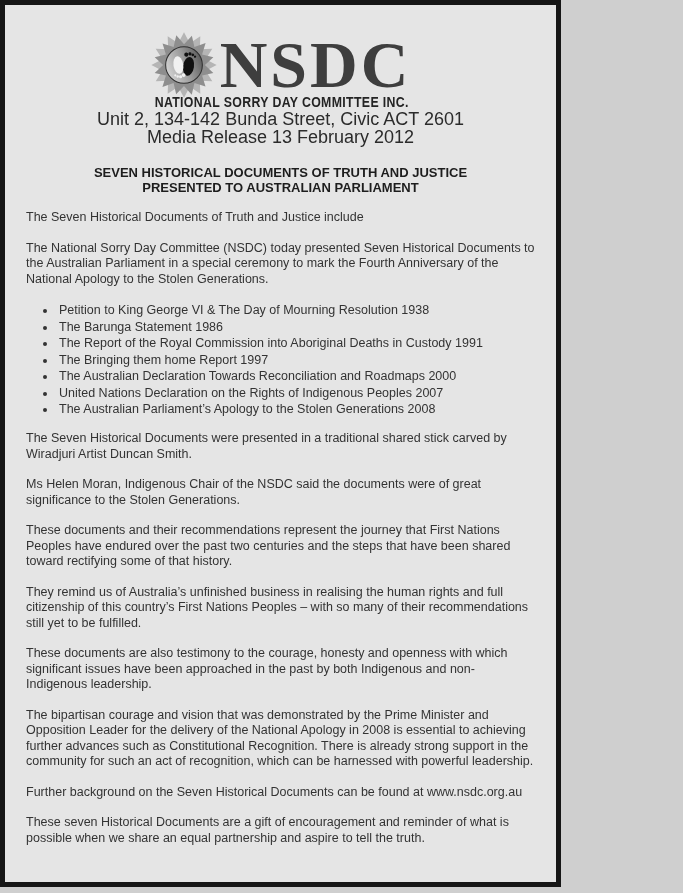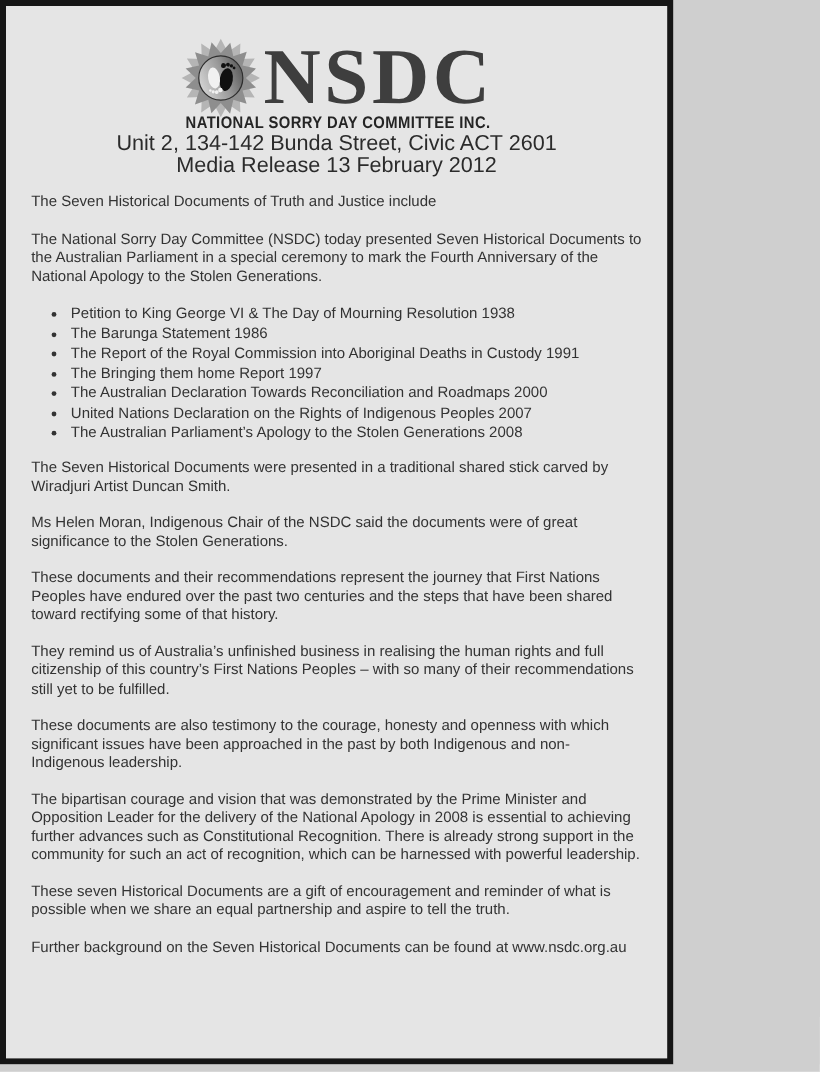--- a/index.html
+++ b/index.html
@@ -113,20 +113,24 @@
       </svg>
       <div class="acronym">NSDC</div>
     </div>
     <div class="org-name">NATIONAL SORRY DAY COMMITTEE INC.</div>
 
     <div class="address-block">
       <div>Unit 2, 134-142 Bunda Street, Civic ACT 2601</div>
       <div>Media Release 13 February 2012</div>
     </div>
 
+    <div class="doc-title">
+      <div>SEVEN HISTORICAL DOCUMENTS OF TRUTH AND JUSTICE</div>
+      <div>PRESENTED TO AUSTRALIAN PARLIAMENT</div>
+    </div>
 
     <div class="body-text">
       <p>The Seven Historical Documents of Truth and Justice include</p>
       <p>The National Sorry Day Committee (NSDC) today presented Seven Historical Documents to the Australian Parliament in a special ceremony to mark the Fourth Anniversary of the National Apology to the Stolen Generations.</p>
 
       <ul class="doc-list">
         <li>Petition to King George VI &amp; The Day of Mourning Resolution 1938</li>
         <li>The Barunga Statement 1986</li>
         <li>The Report of the Royal Commission into Aboriginal Deaths in Custody 1991</li>
         <li>The Bringing them home Report 1997</li>
@@ -134,18 +138,18 @@
         <li>United Nations Declaration on the Rights of Indigenous Peoples 2007</li>
         <li>The Australian Parliament’s Apology to the Stolen Generations 2008</li>
       </ul>
 
       <p>The Seven Historical Documents were presented in a traditional shared stick carved by Wiradjuri Artist Duncan Smith.</p>
       <p>Ms Helen Moran, Indigenous Chair of the NSDC said the documents were of great significance to the Stolen Generations.</p>
       <p>These documents and their recommendations represent the journey that First Nations Peoples have endured over the past two centuries and the steps that have been shared toward rectifying some of that history.</p>
       <p>They remind us of Australia’s unfinished business in realising the human rights and full citizenship of this country’s First Nations Peoples – with so many of their recommendations still yet to be fulfilled.</p>
       <p>These documents are also testimony to the courage, honesty and openness with which significant issues have been approached in the past by both Indigenous and non-Indigenous leadership.</p>
       <p>The bipartisan courage and vision that was demonstrated by the Prime Minister and Opposition Leader for the delivery of the National Apology in 2008 is essential to achieving further advances such as Constitutional Recognition. There is already strong support in the community for such an act of recognition, which can be harnessed with powerful leadership.</p>
+      <p>Further background on the Seven Historical Documents can be found at www.nsdc.org.au</p>
       <p>These seven Historical Documents are a gift of encouragement and reminder of what is possible when we share an equal partnership and aspire to tell the truth.</p>
-      <p>Further background on the Seven Historical Documents can be found at www.nsdc.org.au</p>
     </div>
 
   </div>
 </div>
 
 </body></html>

